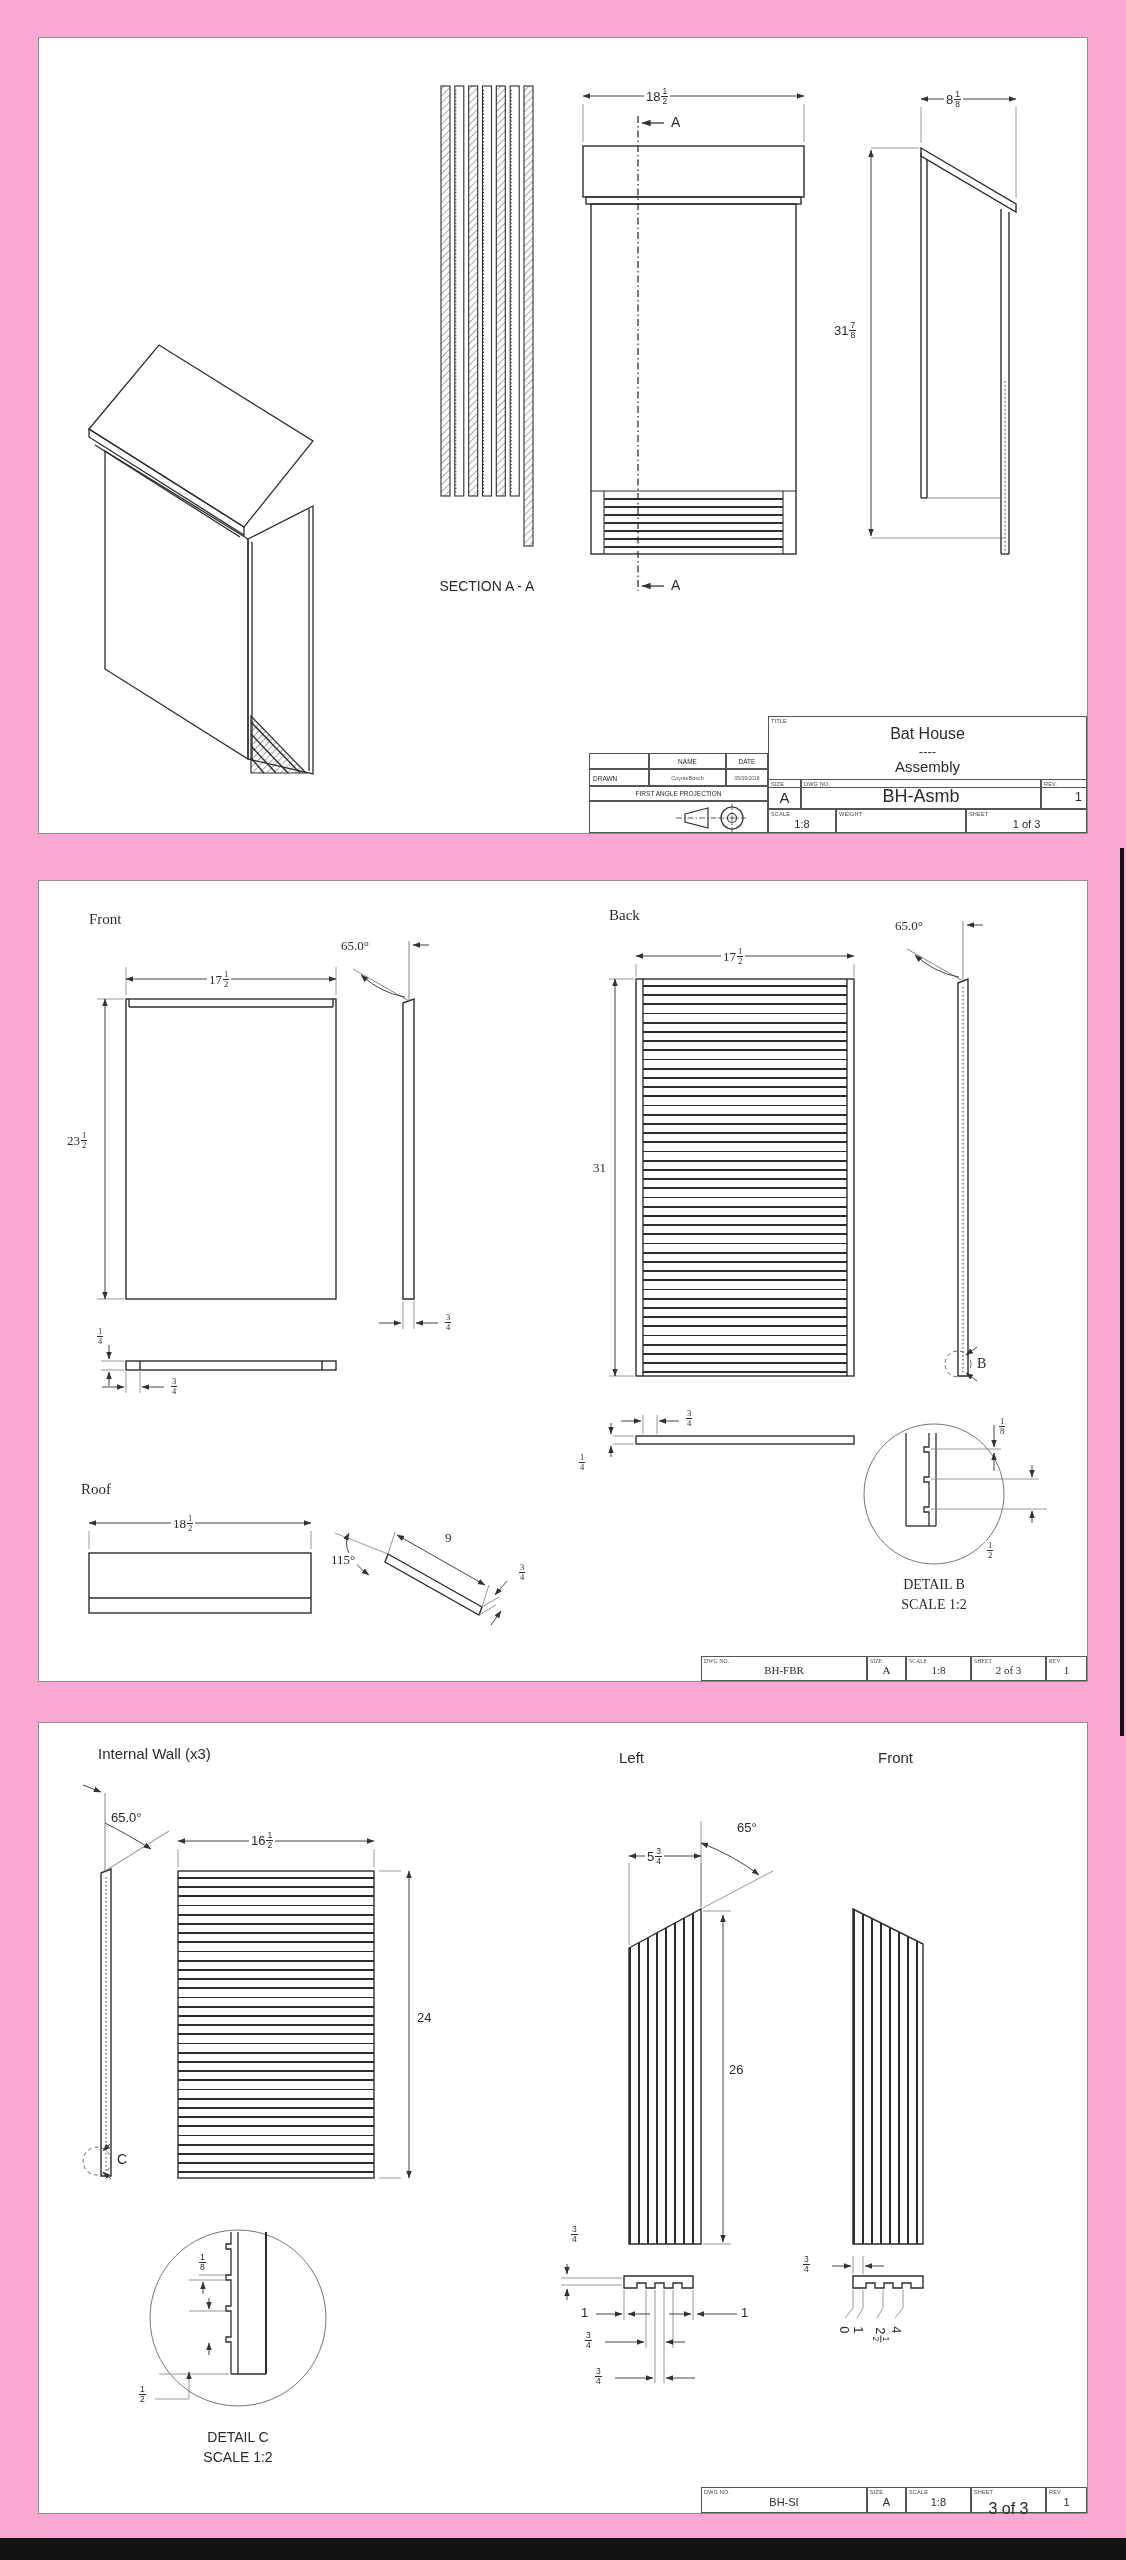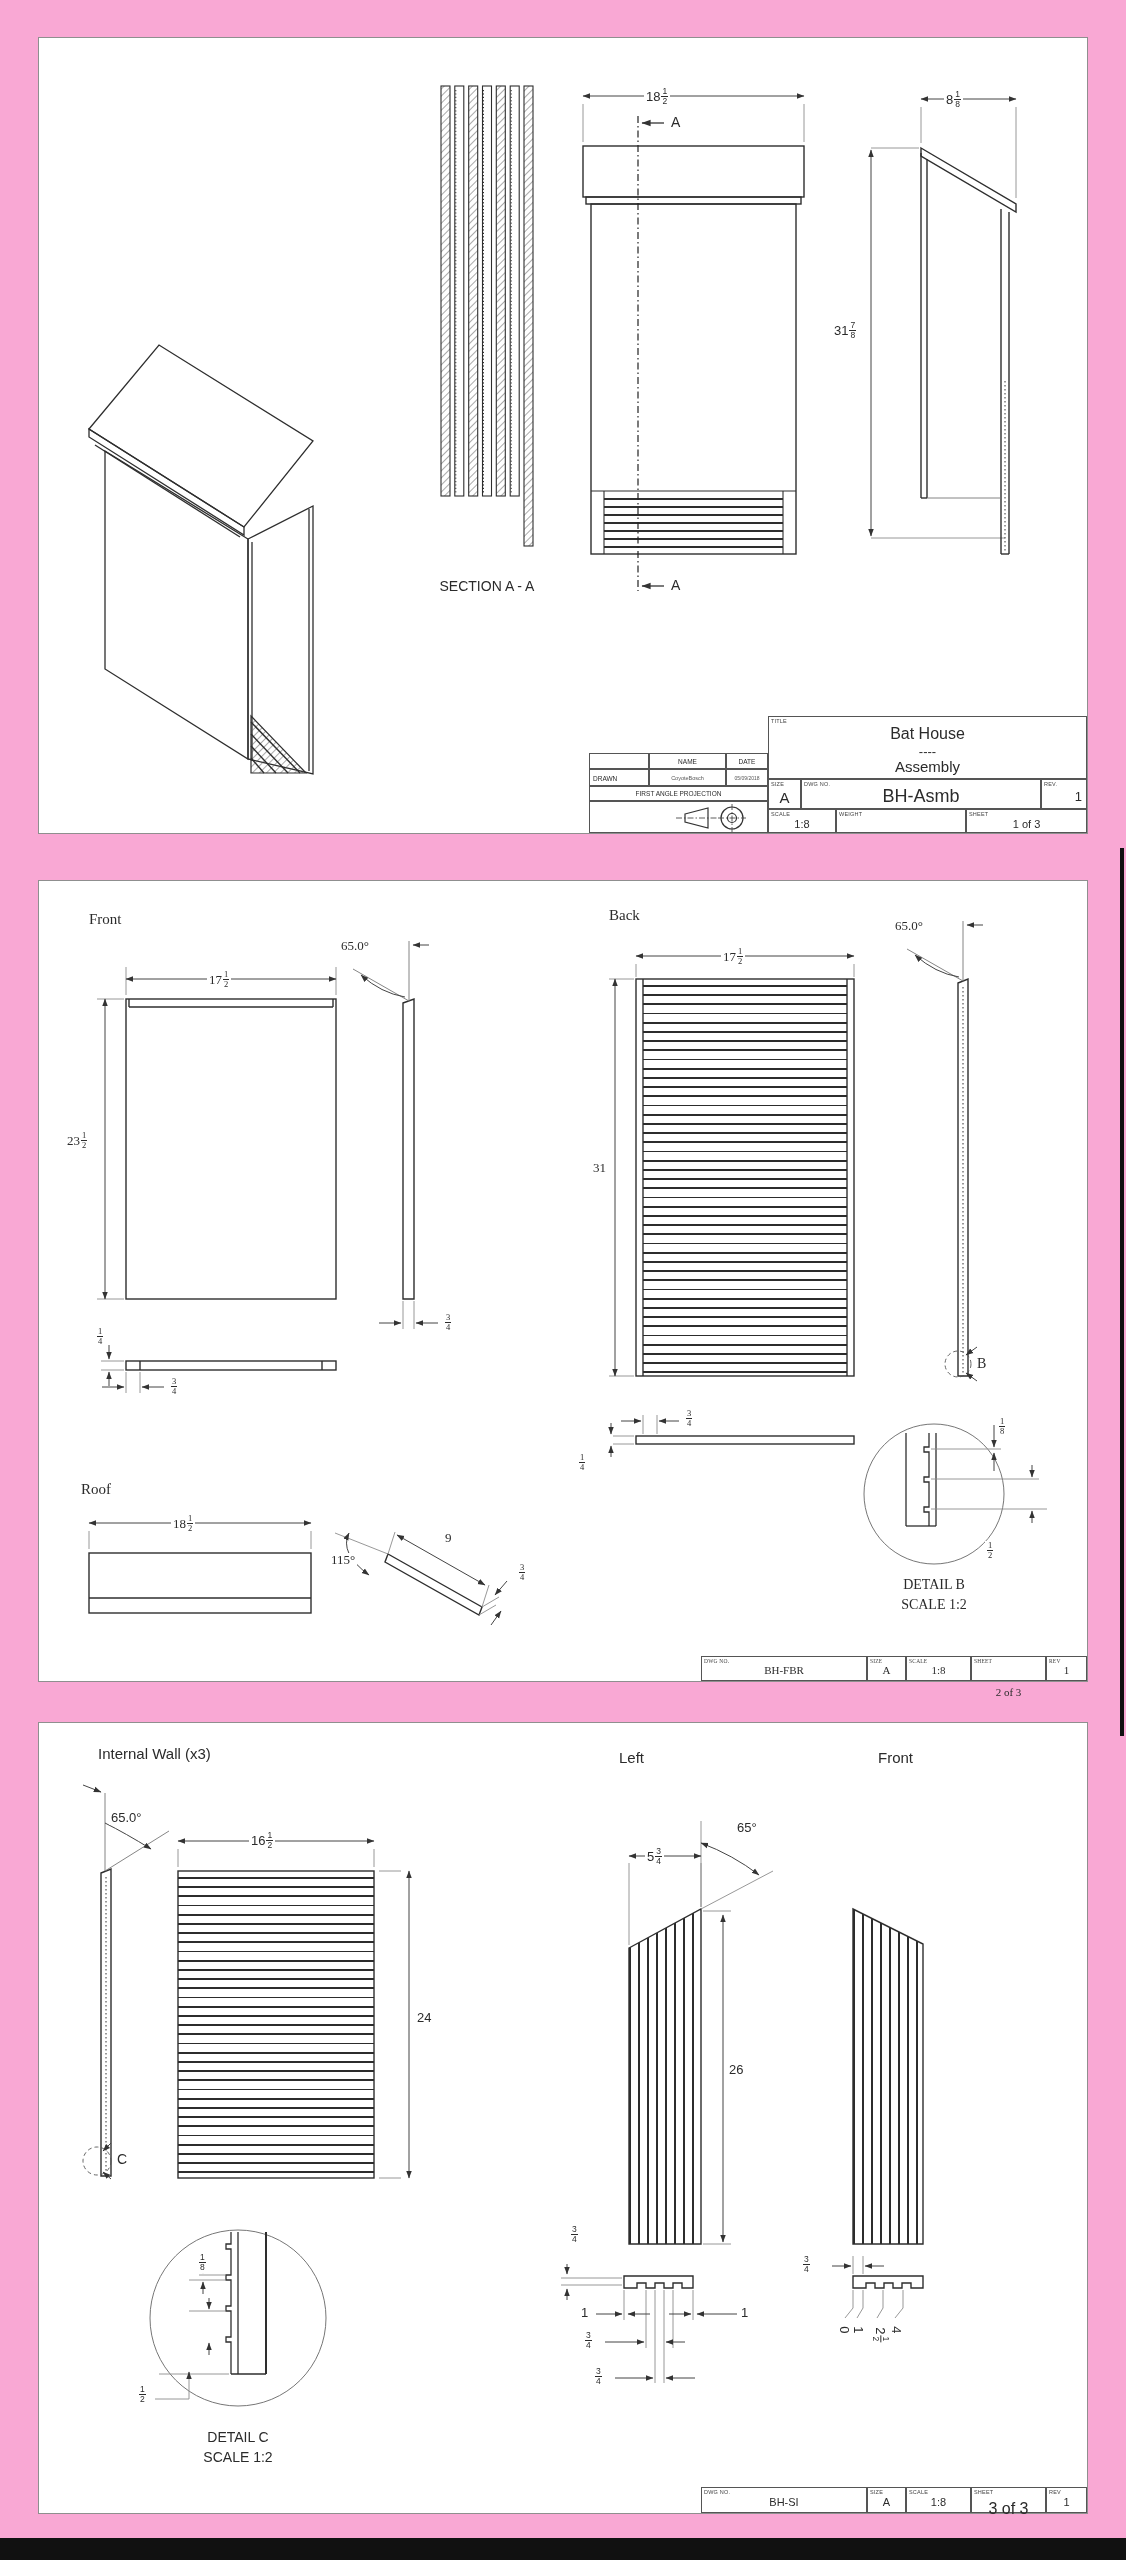--- a/index.html
+++ b/index.html
@@ -167,21 +167,21 @@
       <div class="tbcell" style="left:550px;top:763px;width:179px;height:32px;">
         <svg width="179" height="32" viewBox="0 0 179 32">
           <path d="M95,12 L118,6 L118,26 L95,20 Z" fill="none" stroke="#333" stroke-width="1.2"></path>
           <line x1="86" y1="16" x2="127" y2="16" stroke="#333" stroke-width="0.8" stroke-dasharray="6 2 1.5 2"></line>
           <circle cx="142" cy="16" r="11" fill="none" stroke="#333" stroke-width="1.2"></circle>
           <circle cx="142" cy="16" r="4.5" fill="none" stroke="#333" stroke-width="1.2"></circle>
           <line x1="128" y1="16" x2="156" y2="16" stroke="#333" stroke-width="0.8" stroke-dasharray="6 2 1.5 2"></line>
           <line x1="142" y1="2" x2="142" y2="30" stroke="#333" stroke-width="0.8" stroke-dasharray="6 2 1.5 2"></line>
         </svg>
         </div>
-      <div class="tbcell" style="left:729px;top:678px;width:319px;height:63px;">
+      <div class="tbcell" style="left:729px;top:678px;width:319px;height:72px;">
         <div class="tbtag">TITLE</div>
         <div class="tbval" style="top:8px;font-size:16px;">Bat House</div>
         <div class="tbval" style="top:27px;font-size:13px;">----</div>
         <div class="tbval" style="top:41px;font-size:15px;">Assembly</div>
         </div>
       <div class="tbcell" style="left:729px;top:741px;width:33px;height:30px;">
         <div class="tbtag">SIZE</div>
         <div class="tbval" style="top:9px;font-size:15px;">A</div>
         </div>
       <div class="tbcell" style="left:762px;top:741px;width:240px;height:30px;">
@@ -431,21 +431,21 @@
       <div class="tbcell" style="left:828px;top:775px;width:39px;height:25px;">
         <div class="tbtag">SIZE</div>
         <div class="tbval" style="top:7px;font-size:11px;">A</div>
         </div>
       <div class="tbcell" style="left:867px;top:775px;width:65px;height:25px;">
         <div class="tbtag">SCALE</div>
         <div class="tbval" style="top:7px;font-size:11px;">1:8</div>
         </div>
       <div class="tbcell" style="left:932px;top:775px;width:75px;height:25px;">
         <div class="tbtag">SHEET</div>
-        <div class="tbval" style="top:7px;font-size:11px;margin-top:22px;">2 of 3</div>
+        <div class="tbval" style="top:7px;font-size:11px;">2 of 3</div>
         </div>
       <div class="tbcell" style="left:1007px;top:775px;width:41px;height:25px;">
         <div class="tbtag">REV</div>
         <div class="tbval" style="top:7px;font-size:11px;">1</div>
         </div>
     </div>
   </div>
 
   <div class="sheet" style="top:1722px;height:790px;">
     <div class="stripesH" style="left:139px;top:154px;width:196px;height:296px;"></div>

